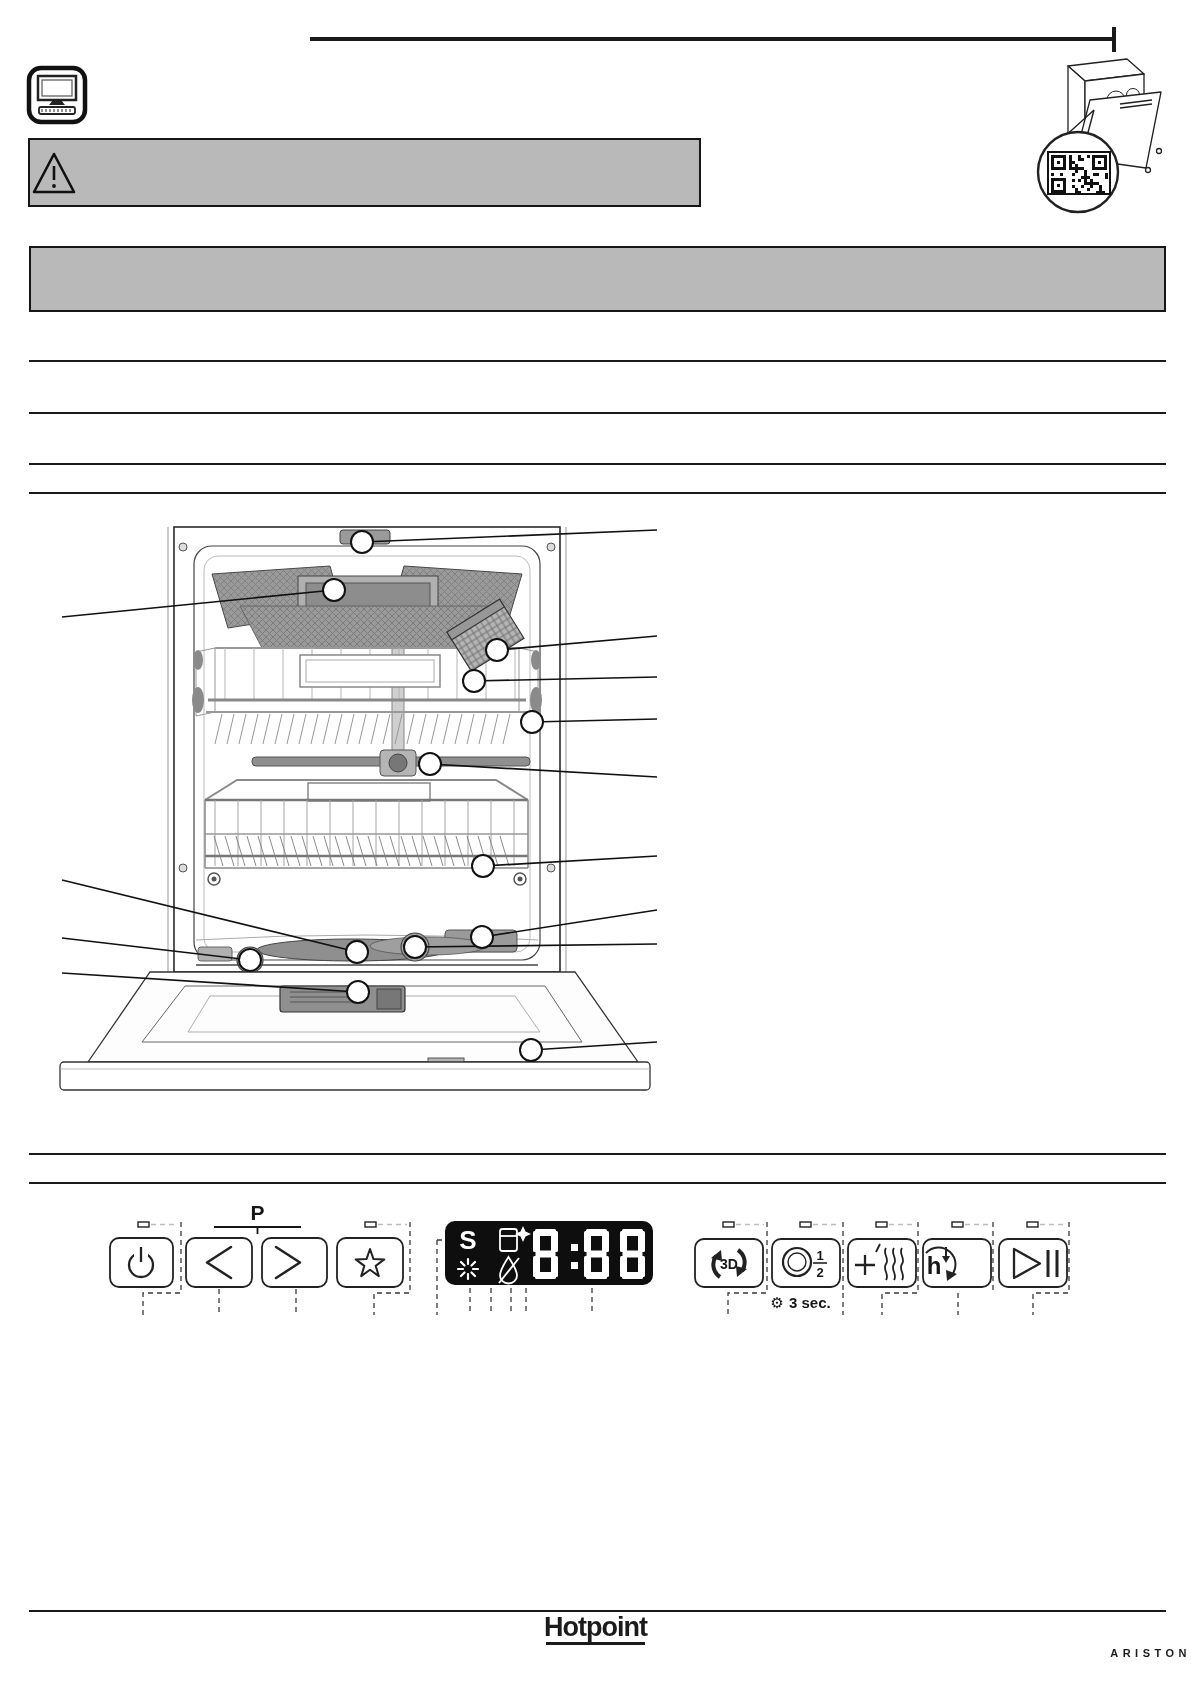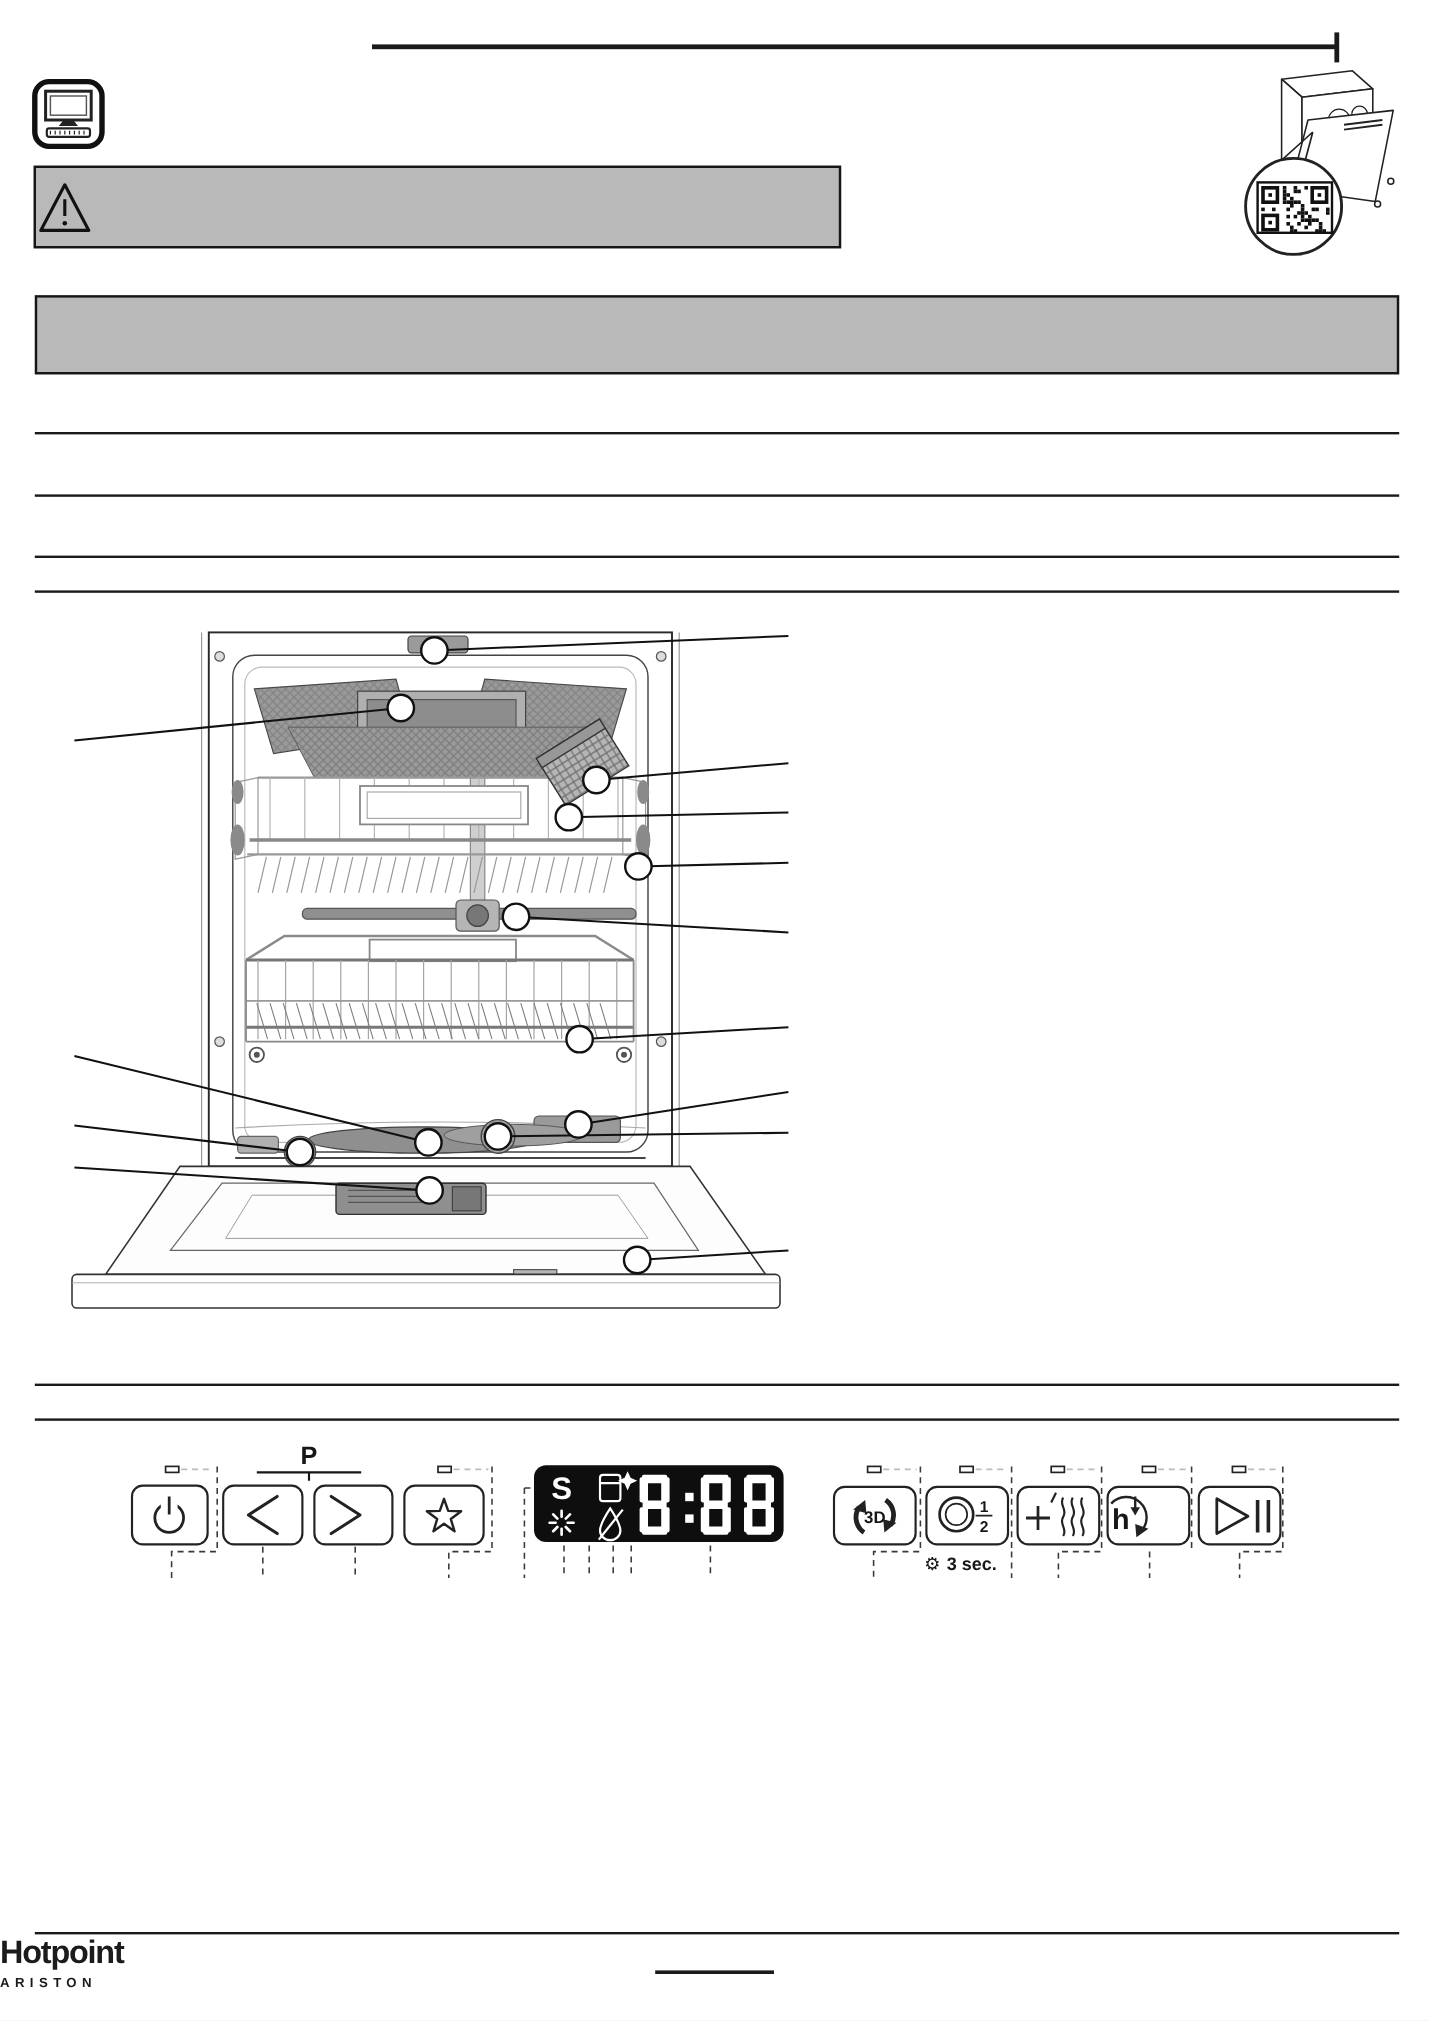--- a/index.html
+++ b/index.html
@@ -1,24 +1,24 @@
 <!DOCTYPE html>
 <html><head>
 <meta charset="utf-8">
 <style>
   html,body{margin:0;padding:0;background:#e8e8e8;}
   #page{position:relative;width:1191px;height:1684px;background:#ffffff;margin:0 auto;
         font-family:"Liberation Sans",sans-serif;overflow:hidden;}
   .abs{position:absolute;}
   .rule{position:absolute;left:29px;width:1137px;height:2px;background:#1a1a1a;}
   .graybox{position:absolute;background:#b9b9b9;border:2px solid #161616;box-sizing:border-box;}
-  #footer-brand{position:absolute;left:0;top:1612px;width:1191px;text-align:left;
+  #footer-brand{position:absolute;left:0;top:1612px;width:1191px;text-align:center;
                 font-weight:bold;font-size:27px;letter-spacing:-1px;color:#1b1b1b;}
   #footer-underline{position:absolute;left:546px;top:1642px;width:99px;height:2.5px;background:#1b1b1b;}
-  #footer-sub{position:absolute;left:0;top:1647px;width:1191px;text-align:left;
+  #footer-sub{position:absolute;left:0;top:1647px;width:1191px;text-align:right;
               font-weight:bold;font-size:11px;letter-spacing:4.5px;color:#1b1b1b;}
   svg text{font-family:"Liberation Sans",sans-serif;}
 </style>
 </head>
 <body>
 
 <div id="page">
 
   <div class="abs" style="left:310px;top:37px;width:804px;height:4px;background:#1a1a1a;"></div>
   <div class="abs" style="left:1112px;top:27px;width:4px;height:25px;background:#1a1a1a;"></div>

